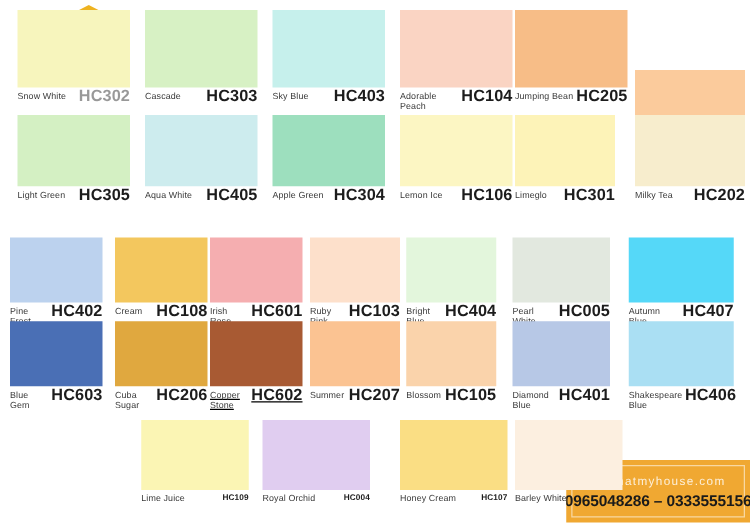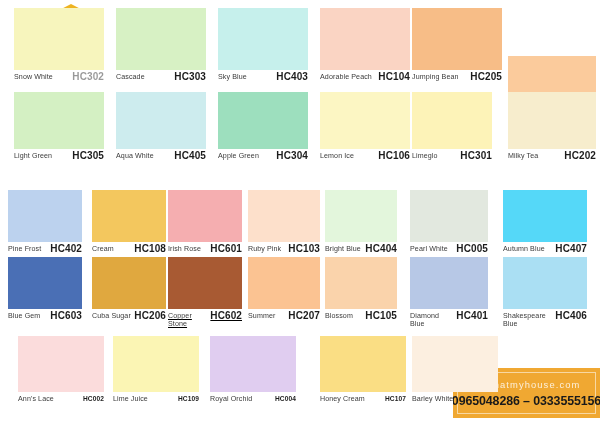--- a/index.html
+++ b/index.html
@@ -44,21 +44,21 @@
     font-size: 7.1px;
     color: #3a3a3a;
     line-height: 8.4px;
     letter-spacing: 0.1px;
     white-space: pre-line;
     text-align: left;
     padding-right: 2px;
   }
 
   .swatch-code {
-    font-size: 10px;
+    font-size: 13px;
     font-weight: bold;
     color: #1c1c1c;
     line-height: 8.4px;
     letter-spacing: 0.1px;
     white-space: nowrap;
     flex-shrink: 0;
   }
 
   
   .row-5 .swatch-code {
@@ -325,27 +325,20 @@
       </div>
     </div>
     <div class="swatch row-4" style="left: 503px; top: 257px; width: 84px;">
       <div class="swatch-block" style="height: 52px; background: rgb(170, 223, 243);"></div>
       <div class="swatch-label">
         <span class="swatch-name">Shakespeare
 Blue</span>
         <span class="swatch-code">HC406</span>
       </div>
     </div>
-    <div class="swatch row-5" style="left: 18px; top: 336px; width: 86px;">
-      <div class="swatch-block" style="height: 56px; background: rgb(251, 220, 220);"></div>
-      <div class="swatch-label">
-        <span class="swatch-name">Ann's Lace</span>
-        <span class="swatch-code">HC002</span>
-      </div>
-    </div>
     <div class="swatch row-5" style="left: 113px; top: 336px; width: 86px;">
       <div class="swatch-block" style="height: 56px; background: rgb(251, 245, 180);"></div>
       <div class="swatch-label">
         <span class="swatch-name">Lime Juice</span>
         <span class="swatch-code">HC109</span>
       </div>
     </div>
     <div class="swatch row-5" style="left: 320px; top: 336px; width: 86px;">
       <div class="swatch-block" style="height: 56px; background: rgb(250, 222, 132);"></div>
       <div class="swatch-label">

